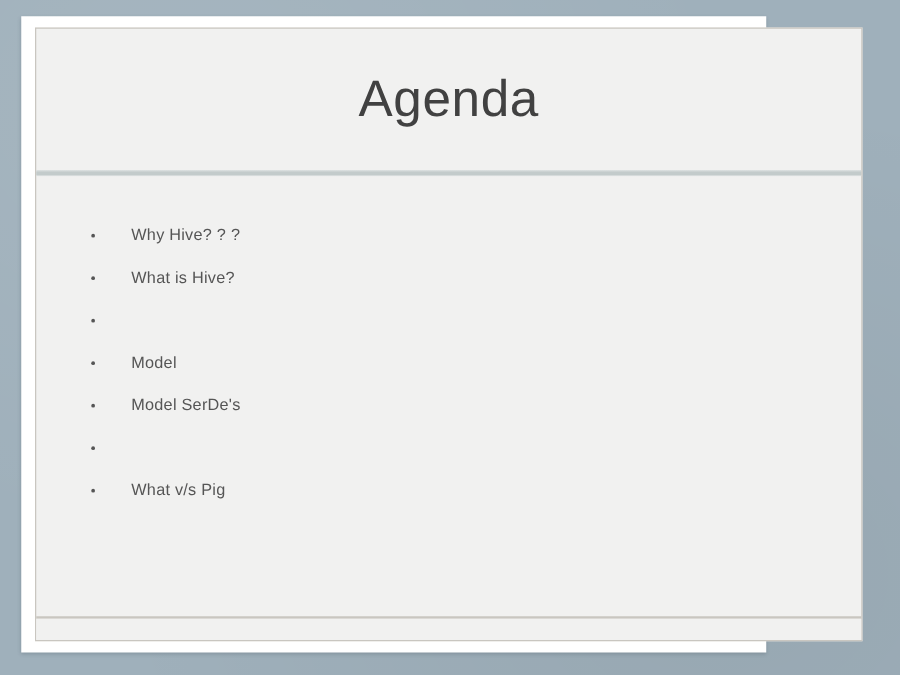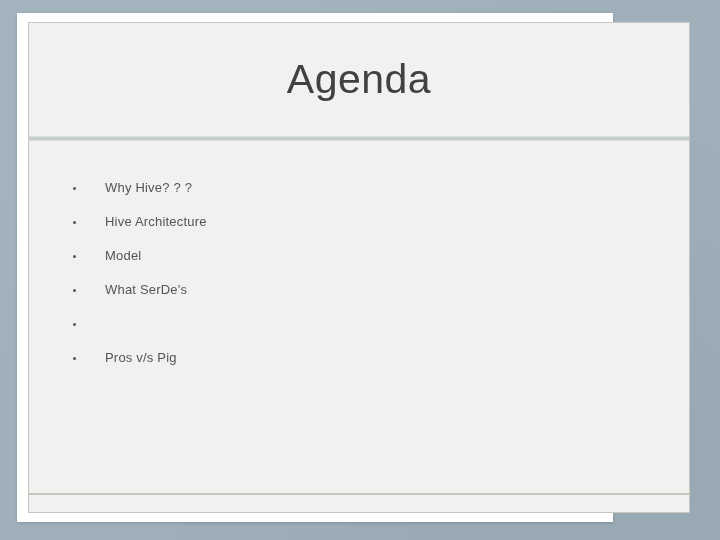--- a/index.html
+++ b/index.html
@@ -154,44 +154,47 @@
       <div class="title-divider"></div>
 
       <div class="body-zone">
         <ul class="bullet-list">
 
           <li class="bullet-item">
             <span class="bullet-marker"></span>
             <span class="bullet-text">Why Hive? ? ?</span>
           </li>
 
-
-
-          <li class="bullet-item">
-            <span class="bullet-marker"></span>
-            <span class="bullet-text">Hive Architecture</span>
+          <li class="bullet-item">
+            <span class="bullet-marker"></span>
+            <span class="bullet-text">What is Hive?</span>
+          </li>
+
+
+          <li class="bullet-item">
+            <span class="bullet-marker"></span>
           </li>
 
           <li class="bullet-item">
             <span class="bullet-marker"></span>
             <span class="bullet-text">Model</span>
           </li>
 
           <li class="bullet-item">
             <span class="bullet-marker"></span>
-            <span class="bullet-text">What SerDe's</span>
-          </li>
-
-          <li class="bullet-item">
-            <span class="bullet-marker"></span>
-          </li>
-
-          <li class="bullet-item">
-            <span class="bullet-marker"></span>
-            <span class="bullet-text">Pros v/s Pig</span>
+            <span class="bullet-text">Model SerDe's</span>
+          </li>
+
+          <li class="bullet-item">
+            <span class="bullet-marker"></span>
+          </li>
+
+          <li class="bullet-item">
+            <span class="bullet-marker"></span>
+            <span class="bullet-text">What v/s Pig</span>
           </li>
 
 
         </ul>
       </div>
 
       <div class="footer-divider"></div>
       <div class="footer-zone"></div>
 
     </div>

